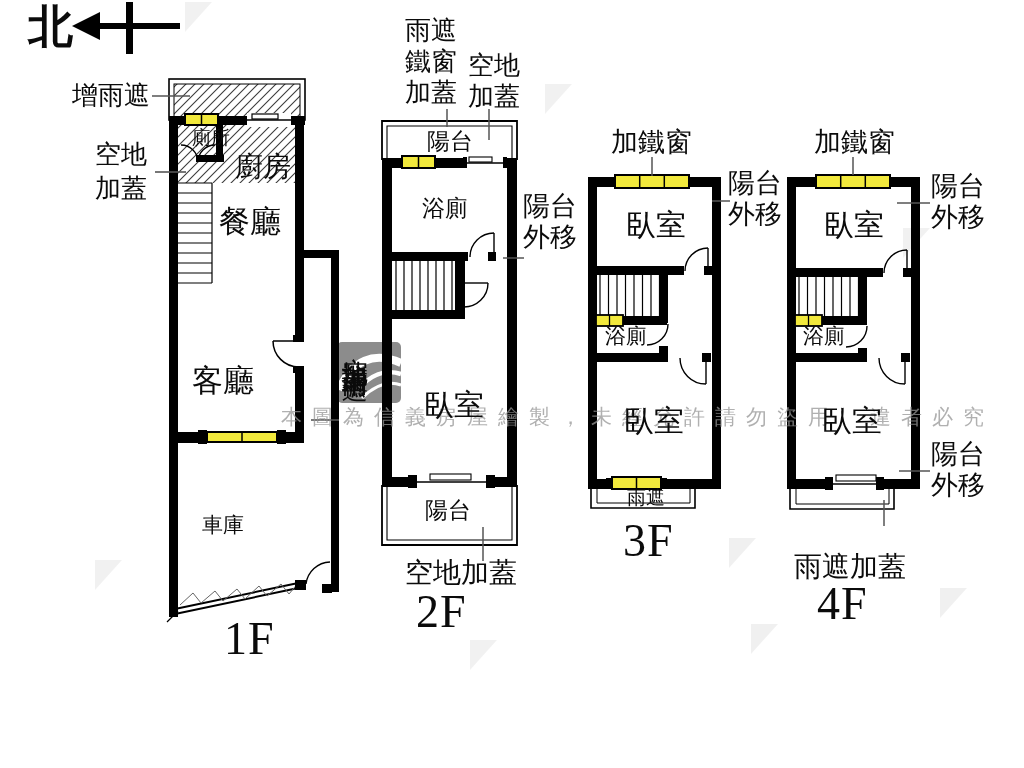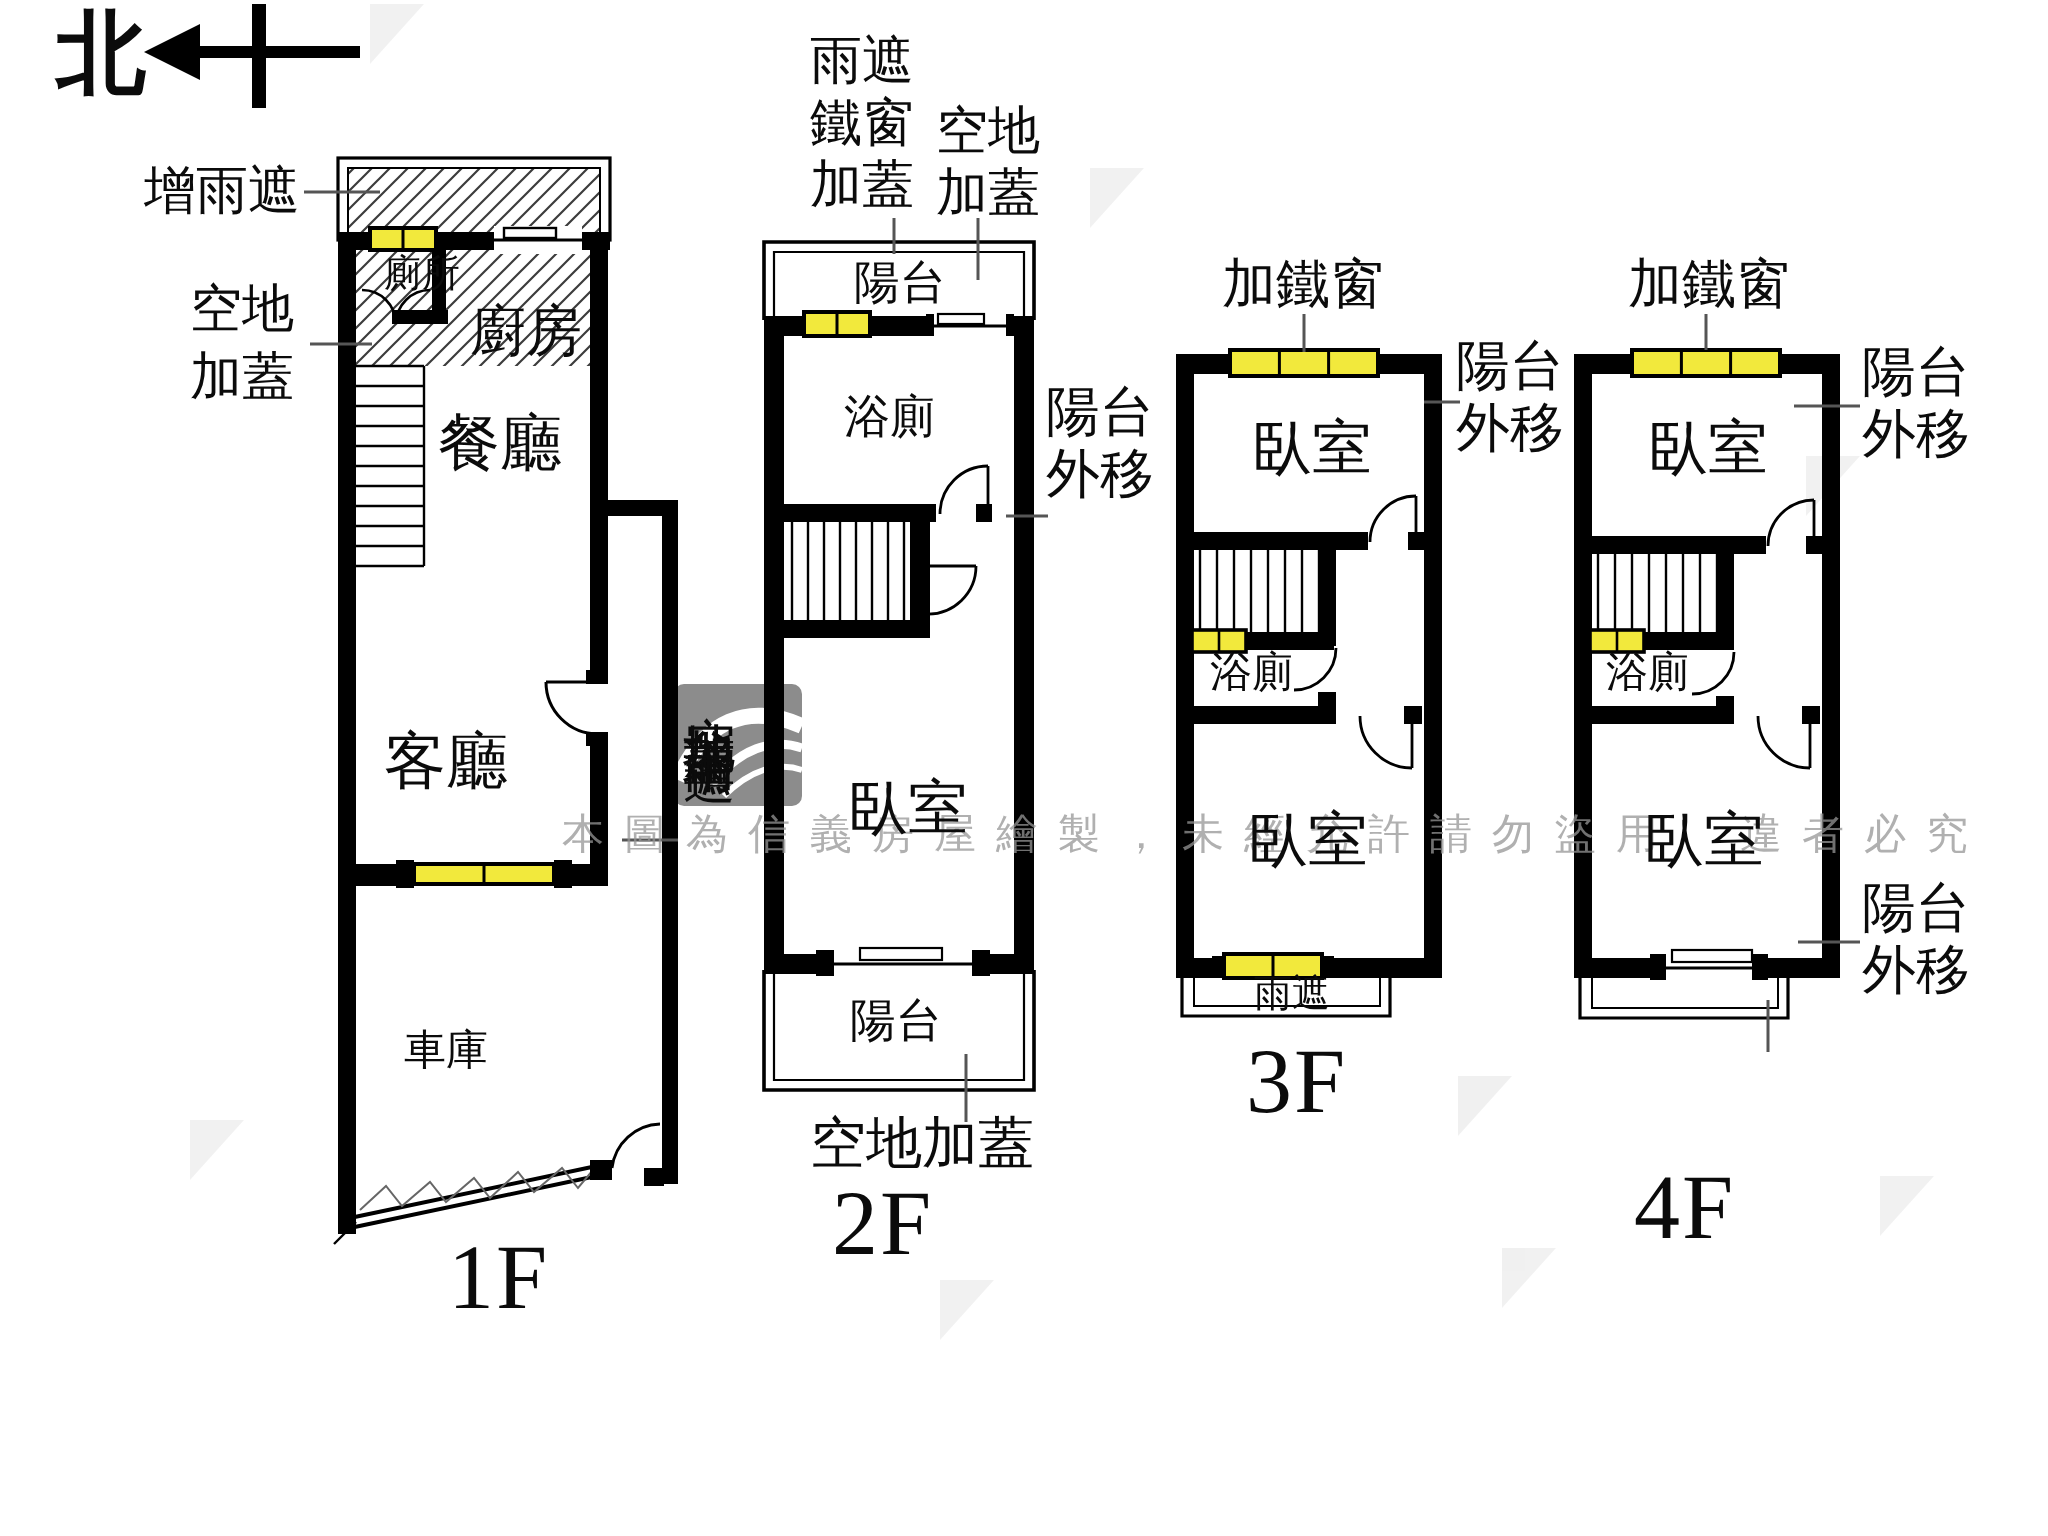--- a/index.html
+++ b/index.html
@@ -354,16 +354,17 @@
 <div class="lbl floorlbl" style="left:623px;top:514px;">3F</div>
 
 <div class="lbl" style="left:814px;top:127px;font-size:27px;">加鐵窗</div>
 <div class="lbl" style="left:824px;top:208px;font-size:30px;">臥室</div>
 <div class="lbl" style="left:931px;top:171px;font-size:27px;line-height:31px;">陽台
 外移</div>
 <div class="lbl" style="left:803px;top:324px;font-size:21px;">浴廁</div>
 <div class="lbl" style="left:822px;top:404px;font-size:30px;">臥室</div>
 <div class="lbl" style="left:931px;top:439px;font-size:27px;line-height:31px;">陽台
 外移</div>
+<div class="lbl" style="left:794px;top:551px;font-size:28px;">雨遮加蓋</div>
 <div class="lbl floorlbl" style="left:817px;top:577px;">4F</div>
 
 
 </div>
 
 </body></html>

